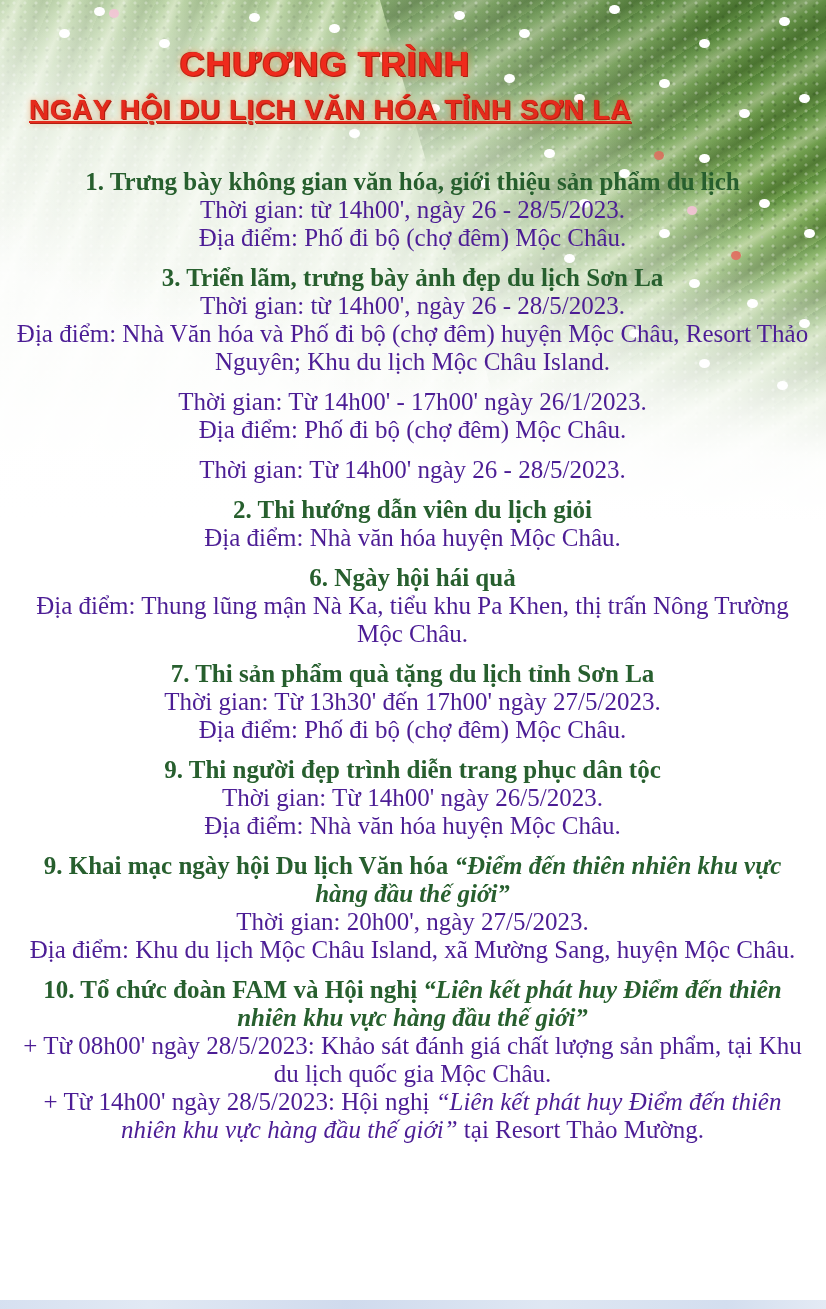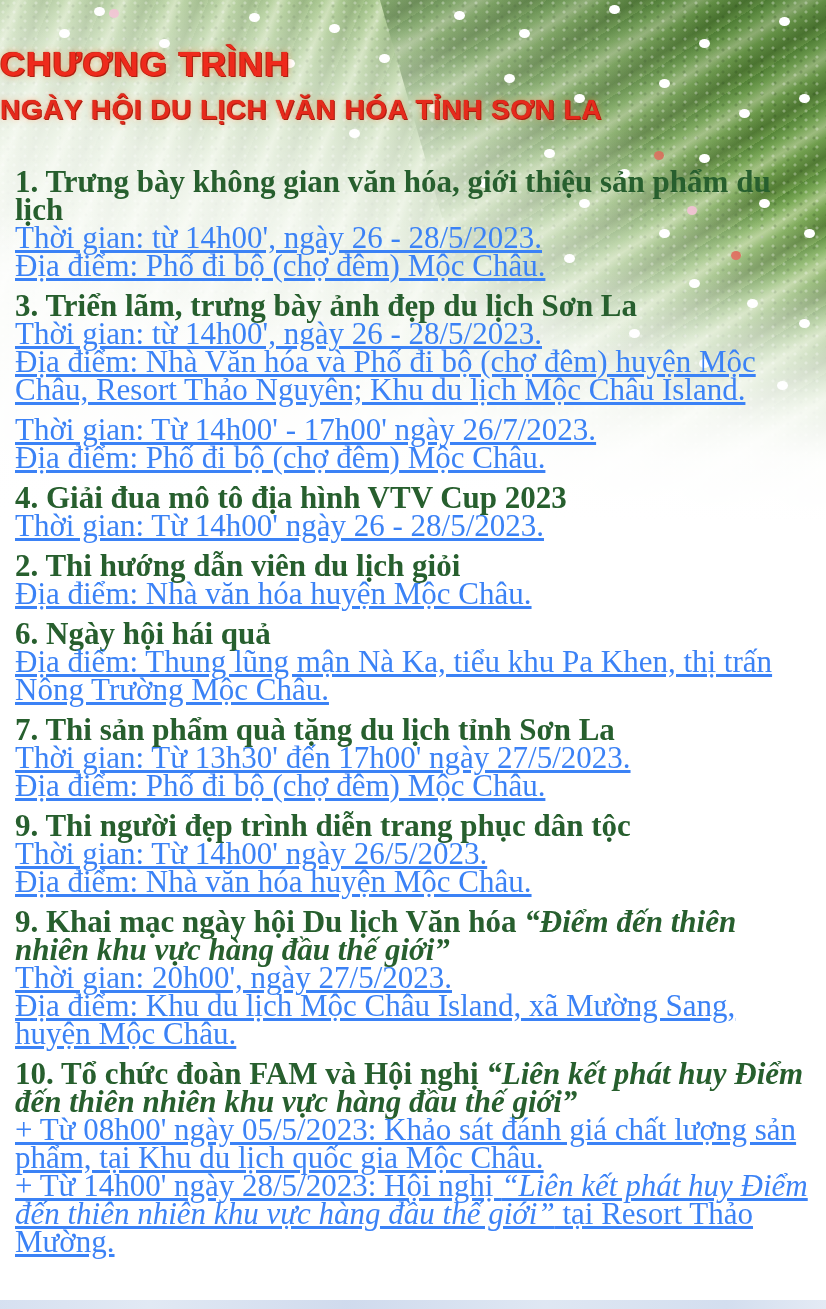--- a/index.html
+++ b/index.html
@@ -72,48 +72,50 @@
   .photo .fade{
     position:absolute;inset:0;
     background:
       radial-gradient(ellipse at 42% 34%, rgba(255,255,255,.52), transparent 62%),
       linear-gradient(205deg, rgba(255,255,255,0) 24%, rgba(255,255,255,.78) 52%, rgba(255,255,255,.97) 72%),
       linear-gradient(to bottom, rgba(255,255,255,0) 52%, rgba(255,255,255,.92) 88%, #ffffff 100%);
   }
 
   
   .header{
-    position:absolute;top:0;left:0;width:680px;text-align:left;
+    position:absolute;top:0;left:0;width:680px;text-align:center;
   }
   .title{
     margin:44px 30px 0 0;
     font-family:"Liberation Sans", sans-serif;
     font-weight:800;font-size:35px;letter-spacing:1px;
     color:#ee2a1c;
     text-shadow:0 0 1px #9c1408, 1px 1px 0 #b02012, -1px 0 0 #c8331c, 0 0 7px rgba(255,120,40,.55);
   }
   .subtitle{
     margin:10px 20px 0 0;
     font-family:"Liberation Sans", sans-serif;
     font-weight:800;font-size:28px;letter-spacing:.5px;
     color:#e52a1c;
     text-shadow:0 0 1px #9c1408, 1px 1px 0 #b02012, 0 0 6px rgba(255,120,40,.5);
+    text-decoration:underline;
   }
 
   
   .content{
     position:absolute;top:168px;left:15px;right:16px;
-    font-size:31px;line-height:28px;
+    font-size:25px;line-height:28px;
     color:#347c43;
+    text-align:center;
   }
   .item{margin:0 0 12px 0;}
   .heading{
     font-weight:bold;color:#275f2e;
   }
-  .line{color:#3b82f6;text-decoration:underline;}
+  .line{color:#4c1d95;}
   .seg-b{font-weight:bold;}
   .seg-bi{font-weight:bold;font-style:italic;}
   .seg-i{font-style:italic;}
 
   
   .bottom-strip{
     position:absolute;left:0;bottom:0;width:826px;height:9px;
     background:linear-gradient(to right,#cfdbee 0%,#dce5f2 18%,#c7d4ea 42%,#d9e3f1 66%,#cbd8ec 88%,#dfe7f3 100%);
     opacity:.85;
   }
@@ -142,25 +144,24 @@
         <div class="heading"><span class="seg-b">1. Trưng bày không gian văn hóa, giới thiệu sản phẩm du lịch</span></div>
         <div class="line"><span>Thời gian: từ 14h00', ngày 26 - 28/5/2023.</span></div>
         <div class="line"><span>Địa điểm: Phố đi bộ (chợ đêm) Mộc Châu.</span></div>
       </div>
       <div class="item">
         <div class="heading"><span class="seg-b">3. Triển lãm, trưng bày ảnh đẹp du lịch Sơn La</span></div>
         <div class="line"><span>Thời gian: từ 14h00', ngày 26 - 28/5/2023.</span></div>
         <div class="line"><span>Địa điểm:  Nhà Văn hóa và Phố đi bộ (chợ đêm) huyện Mộc Châu, Resort Thảo Nguyên; Khu du lịch Mộc Châu Island.</span></div>
       </div>
       <div class="item">
-        <div class="line"><span>Thời gian: Từ 14h00' - 17h00' ngày 26/7/2023.</span></div>
+        <div class="line"><span>Thời gian: Từ 14h00' - 17h00' ngày 26/1/2023.</span></div>
         <div class="line"><span>Địa điểm: Phố đi bộ (chợ đêm) Mộc Châu.</span></div>
       </div>
       <div class="item">
-        <div class="heading"><span class="seg-b">4. Giải đua mô tô địa hình VTV Cup 2023</span></div>
         <div class="line"><span>Thời gian: Từ 14h00' ngày 26 - 28/5/2023.</span></div>
       </div>
       <div class="item">
         <div class="heading"><span class="seg-b">2. Thi hướng dẫn viên du lịch giỏi</span></div>
         <div class="line"><span>Địa điểm: Nhà văn hóa huyện Mộc Châu.</span></div>
       </div>
       <div class="item">
         <div class="heading"><span class="seg-b">6. Ngày hội hái quả</span></div>
         <div class="line"><span>Địa điểm: Thung lũng mận Nà Ka, tiểu khu Pa Khen, thị trấn Nông Trường Mộc Châu.</span></div>
       </div>
@@ -174,20 +175,20 @@
         <div class="line"><span>Thời gian: Từ 14h00' ngày 26/5/2023.</span></div>
         <div class="line"><span>Địa điểm: Nhà văn hóa huyện Mộc Châu.</span></div>
       </div>
       <div class="item">
         <div class="heading"><span class="seg-b">9. Khai mạc ngày hội Du lịch Văn hóa </span><span class="seg-bi">“Điểm đến thiên nhiên khu vực hàng đầu thế giới”</span></div>
         <div class="line"><span>Thời gian: 20h00', ngày 27/5/2023.</span></div>
         <div class="line"><span>Địa điểm: Khu du lịch Mộc Châu Island, xã Mường Sang, huyện Mộc Châu.</span></div>
       </div>
       <div class="item">
         <div class="heading"><span class="seg-b">10. Tổ chức đoàn FAM và Hội nghị </span><span class="seg-bi">“Liên kết phát huy Điểm đến thiên nhiên khu vực hàng đầu thế giới”</span></div>
-        <div class="line"><span>+ Từ 08h00' ngày 05/5/2023: Khảo sát đánh giá chất lượng sản phẩm, tại Khu du lịch quốc gia Mộc Châu.</span></div>
+        <div class="line"><span>+ Từ 08h00' ngày 28/5/2023: Khảo sát đánh giá chất lượng sản phẩm, tại Khu du lịch quốc gia Mộc Châu.</span></div>
         <div class="line"><span>+ Từ 14h00' ngày 28/5/2023: Hội nghị </span><span class="seg-i">“Liên kết phát huy Điểm đến thiên nhiên khu vực hàng đầu thế giới”</span><span> tại Resort Thảo Mường.</span></div>
       </div>
     </div>
 
   <div class="bottom-strip"></div>
 
 </div>
 
 </body></html>

